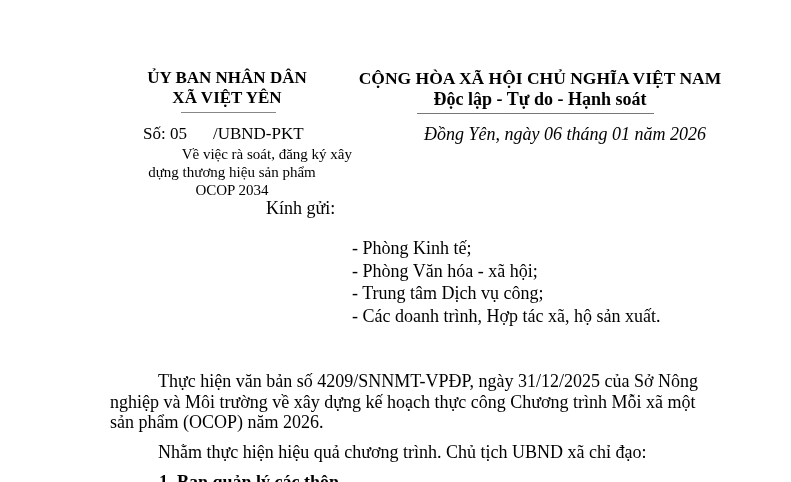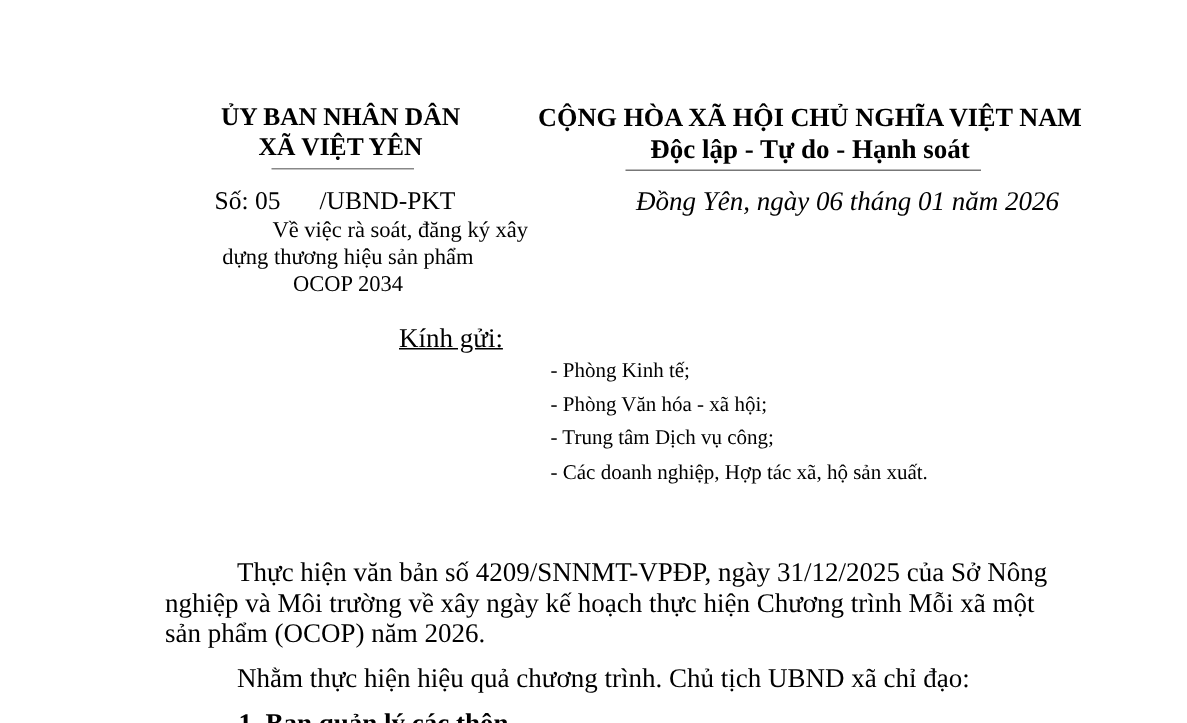--- a/index.html
+++ b/index.html
@@ -74,33 +74,32 @@
     .place-date {
       font-style: italic;
       font-size: 18px;
       top: 124px;
       left: 394px;
       margin-left: 30px;
     }
 
     .greeting {
       font-size: 18px;
-      top: 215px;
+      top: 198px;
       left: 266px;
-      text-decoration: underline;
     }
 
     .recipients {
       position: absolute;
-      left: 367px;
+      left: 352px;
       top: 237px;
       margin: 0;
       padding: 0;
       list-style: none;
-      font-size: 14px;
+      font-size: 18px;
       line-height: 22.5px;
     }
     .recipients li { white-space: nowrap; }
 
     .para {
       position: absolute;
       left: 110px;
       width: 606px;
       font-size: 18px;
       line-height: 20.5px;
@@ -138,24 +137,24 @@
 <div class="abs subject subject3">OCOP 2034</div>
 
 <div class="abs place-date">Đồng Yên, ngày 06 tháng 01 năm 2026</div>
 
 <div class="abs greeting">Kính gửi:</div>
 
 <ul class="recipients">
   <li>- Phòng Kinh tế;</li>
   <li>- Phòng Văn hóa - xã hội;</li>
   <li>- Trung tâm Dịch vụ công;</li>
-  <li>- Các doanh nghiệp, Hợp tác xã, hộ sản xuất.</li>
+  <li>- Các doanh trình, Hợp tác xã, hộ sản xuất.</li>
 </ul>
 
 <div class="para para1">
   <span class="line">Thực hiện văn bản số 4209/SNNMT-VPĐP, ngày 31/12/2025 của Sở Nông</span>
-  <span class="line">nghiệp và Môi trường về xây ngày kế hoạch thực hiện Chương trình Mỗi xã một</span>
+  <span class="line">nghiệp và Môi trường về xây dựng kế hoạch thực công Chương trình Mỗi xã một</span>
   <span class="line">sản phẩm (OCOP) năm 2026.</span>
 </div>
 
 <div class="para para2">Nhằm thực hiện hiệu quả chương trình. Chủ tịch UBND xã chỉ đạo:</div>
 
 <div class="abs section-heading">1. Ban quản lý các thôn</div>
 
 </body></html>

